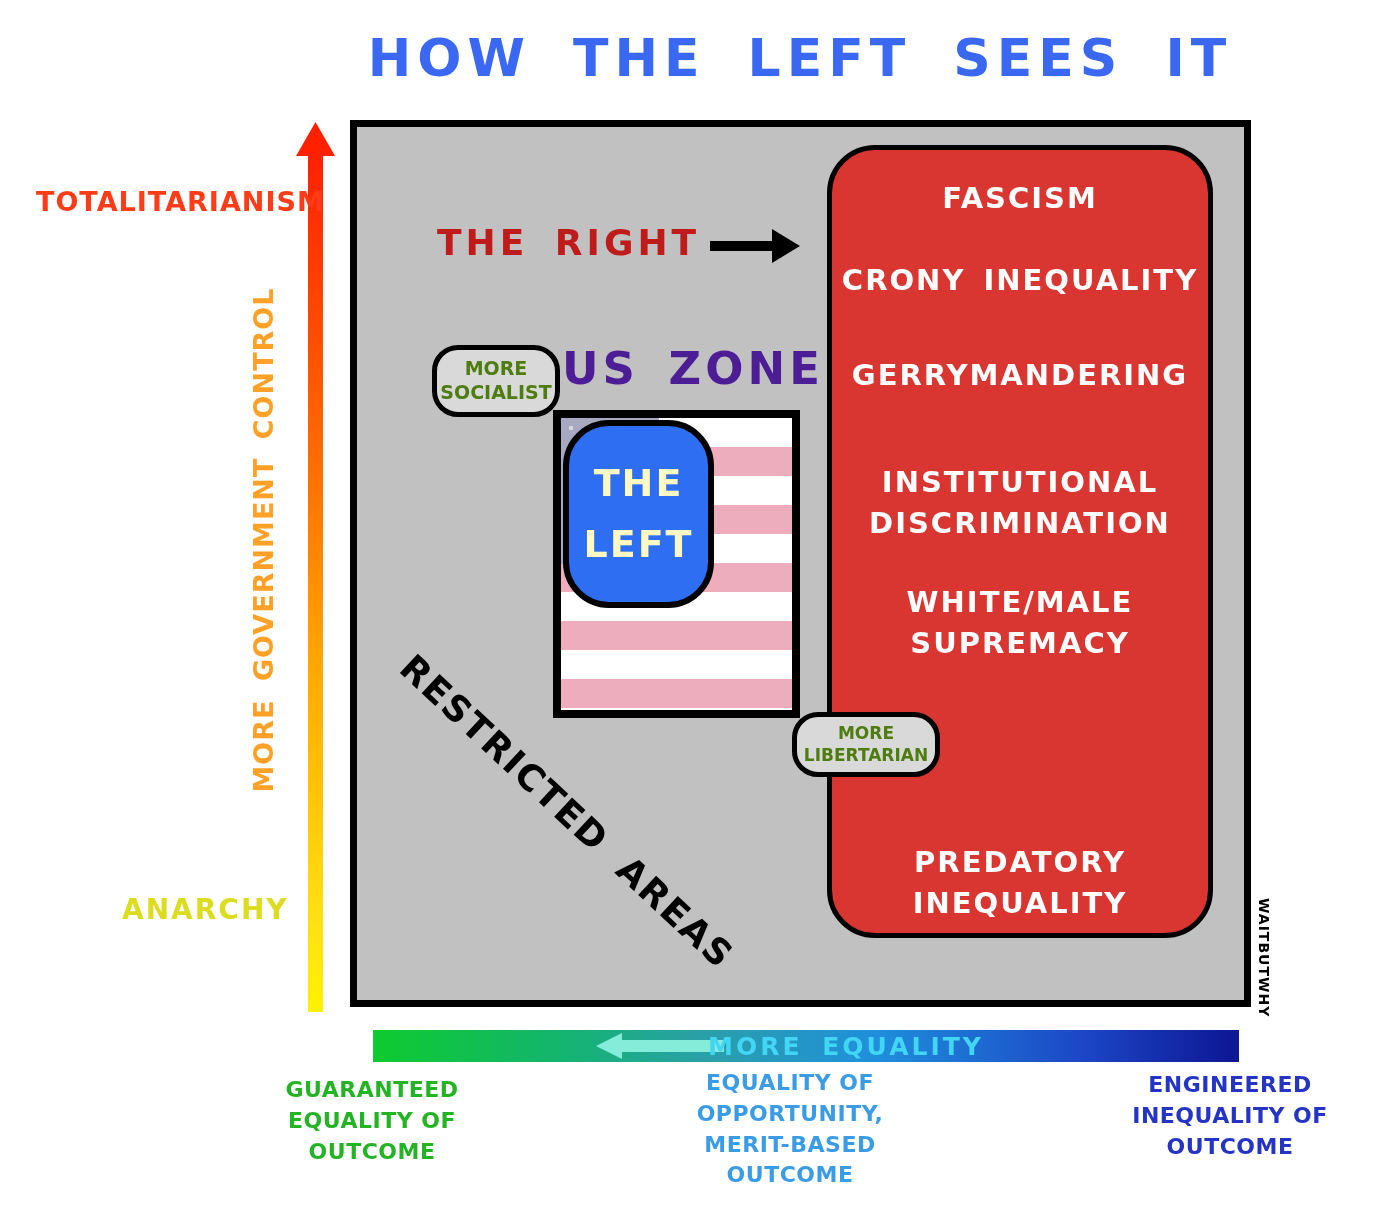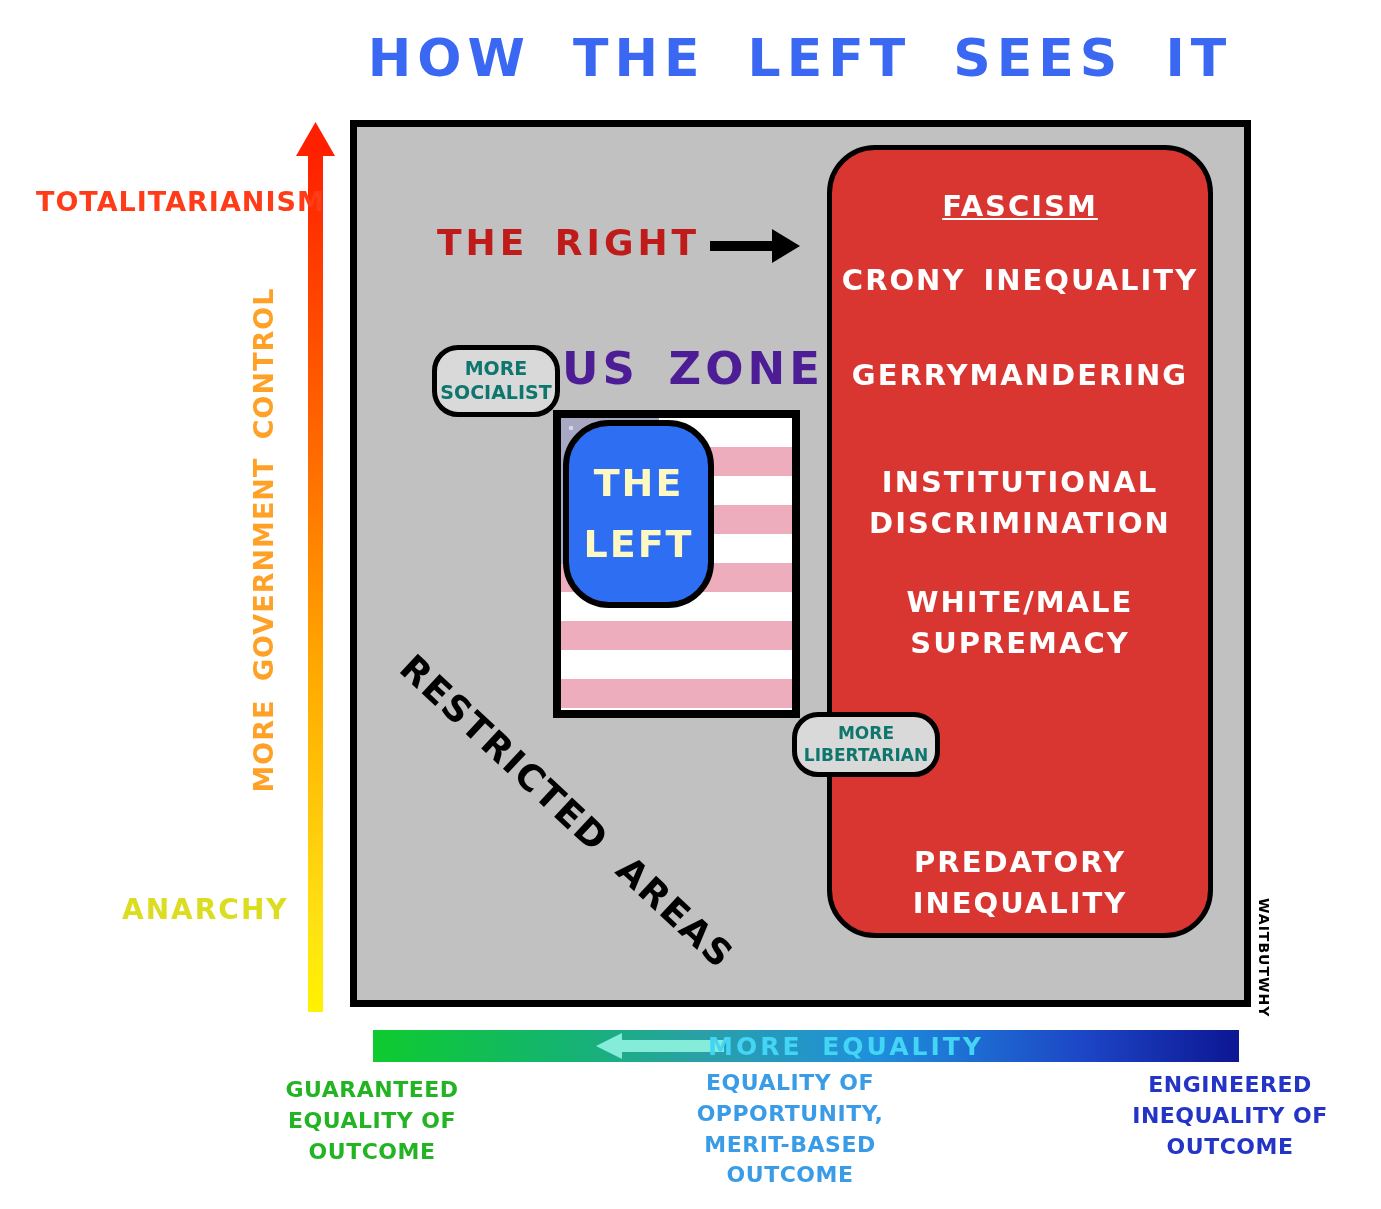--- a/index.html
+++ b/index.html
@@ -24,21 +24,21 @@
   .lbl-anarchy { left:122px; top:893px; width:200px; font-size:28px; color:#dcdc20; letter-spacing:2px; }
 
   
   .chart { left:350px; top:120px; width:901px; height:887px; background:#c2c1c1; border:7px solid #000; }
 
   .the-right { left:80px; top:95px; font-size:36px; color:#bf1b1b; letter-spacing:4px; word-spacing:10px; }
   .r-arrow-shaft { left:353px; top:114px; width:64px; height:10px; background:#000; }
   .r-arrow-head  { left:415px; top:102px; width:28px; height:34px; background:#000;
       clip-path:polygon(0 0, 100% 50%, 0 100%); }
 
-  .badge { background:#d9d9d9; border:5px solid #000; border-radius:26px; color:#0f766e;
+  .badge { background:#d9d9d9; border:5px solid #000; border-radius:26px; color:#4d7c0f;
       display:flex; align-items:center; justify-content:center; text-align:center; line-height:1.25; }
   .badge-socialist { left:75px; top:218px; width:128px; height:72px; font-size:19px; }
   .badge-libertarian { left:435px; top:585px; width:148px; height:65px; font-size:17px; z-index:6; }
 
   .us-zone-title { left:205px; top:215px; font-size:45px; color:#4c1d95; letter-spacing:4px; word-spacing:10px; }
 
   .flag { left:196px; top:283px; width:247px; height:308px; border:8px solid #000; background:
       repeating-linear-gradient(180deg, #ffffff 0 29px, #eeadbd 29px 58px); z-index:2; }
   .canton { left:0; top:0; width:98px; height:146px; background:#a8a8c2;
       background-image:radial-gradient(#d6d6e6 2px, rgba(0,0,0,0) 2.6px); background-size:20px 20px; }
@@ -47,21 +47,21 @@
       border-radius:46px; color:#fef9c3; font-size:38px; letter-spacing:2px; line-height:1.6;
       display:flex; align-items:center; justify-content:center; text-align:center; z-index:3; }
 
   .restricted { left:-30px; top:664px; width:480px; text-align:center; transform:rotate(43deg);
       font-size:36px; color:#000; letter-spacing:2px; word-spacing:12px; }
 
   .red-zone { left:470px; top:18px; width:386px; height:793px; background:#d93531;
       border:5px solid #000; border-radius:48px; z-index:5; }
   .rz-item { position:absolute; left:0; width:100%; text-align:center; color:#ffffff;
       font-size:29px; letter-spacing:2px; word-spacing:6px; line-height:1.4; }
-  .rz-0 { top:36px;text-decoration:underline; }  .rz-1 { top:110px; } .rz-2 { top:205px; }
+  .rz-0 { top:28px; }  .rz-1 { top:110px; } .rz-2 { top:205px; }
   .rz-3 { top:312px; } .rz-4 { top:432px; } .rz-5 { top:692px; }
 
   .watermark { left:1272px; top:898px; width:110px; font-size:14px; color:#000;
       letter-spacing:1px; transform:rotate(90deg); transform-origin:0 0; }
 
   
   .x-bar { left:373px; top:1030px; width:866px; height:32px;
       background:linear-gradient(90deg,#0ecb2e 0%,#14b470 22%,#2aa0a8 38%,#1f8fdc 58%,#1c46c6 82%,#0d1693 100%); }
   .x-arrow-head { left:223px; top:3px; width:26px; height:26px; background:#85ecd9;
       clip-path:polygon(100% 0, 0 50%, 100% 100%); }

